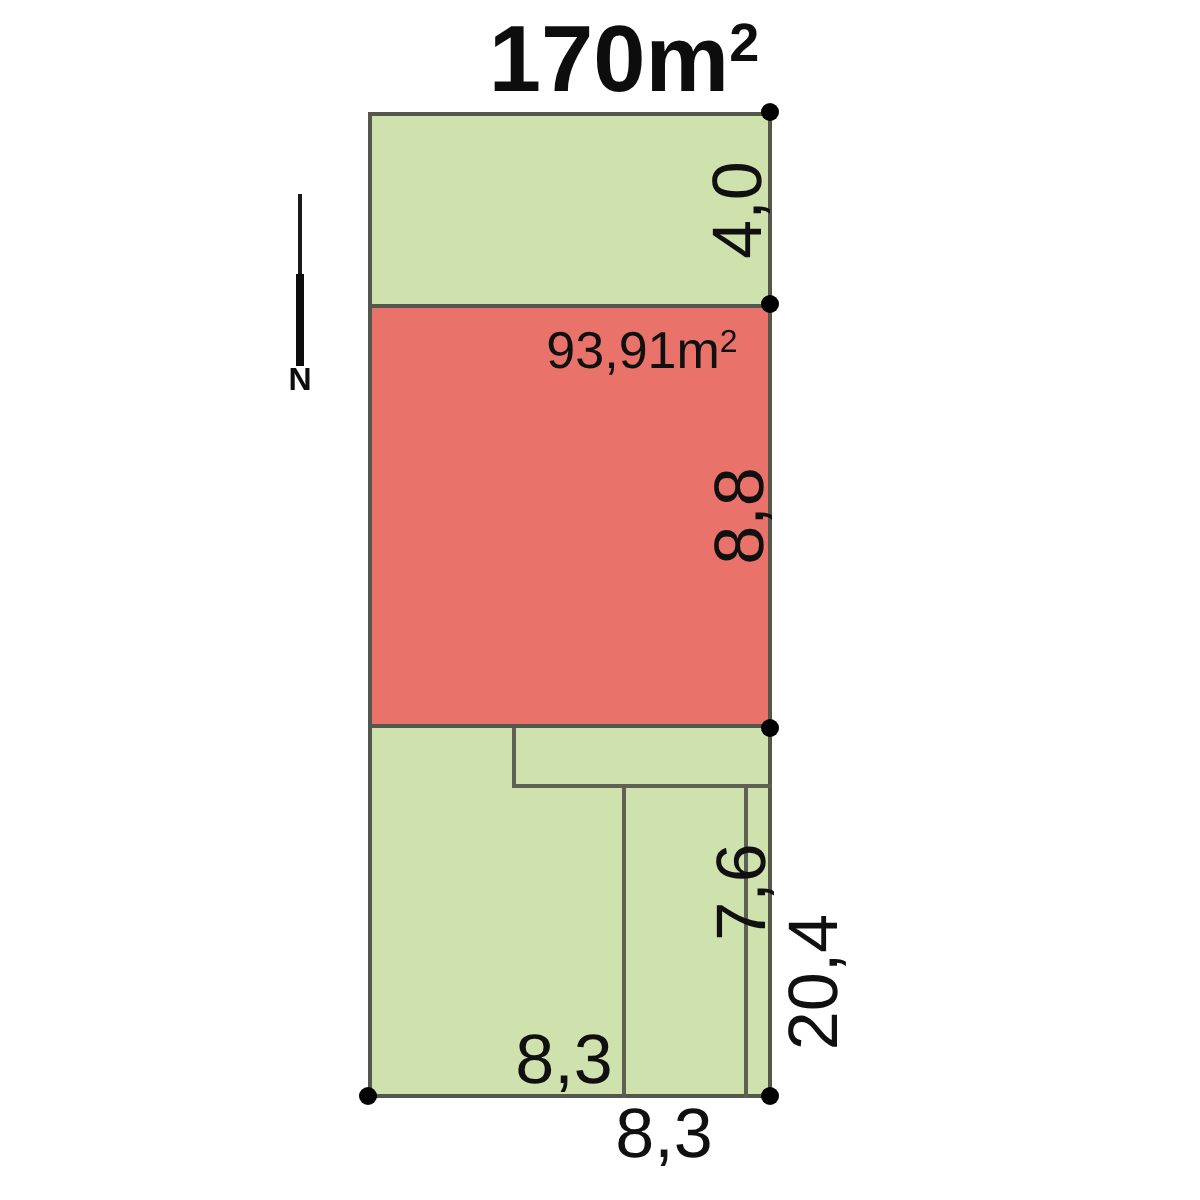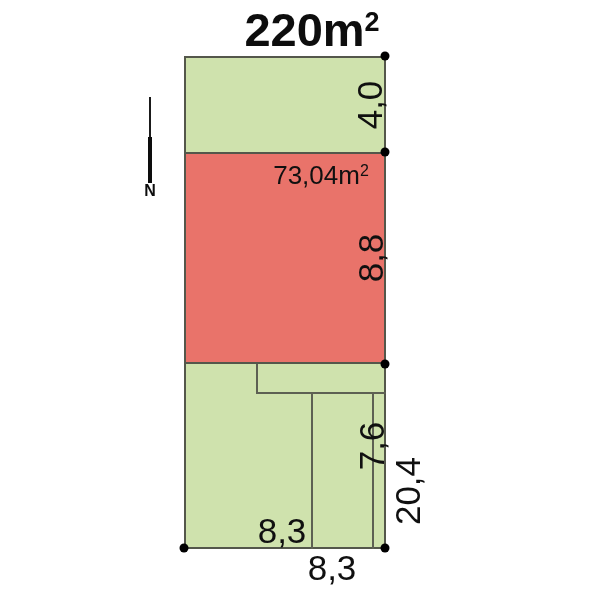--- a/index.html
+++ b/index.html
@@ -55,21 +55,21 @@
     position:absolute;left:321px;top:175px;transform:translate(-50%,-50%);
     font-size:26px;color:#101010;white-space:nowrap;line-height:1;
   }
   .area-label .asup{font-size:16px;position:relative;top:-8px;}
 </style>
 </head>
 <body>
 
 <div class="canvas">
 
-  <div class="title"><span>220m</span><span class="tsup">2</span></div>
+  <div class="title"><span>170m</span><span class="tsup">2</span></div>
 
   <div>
     <div class="n-thin"></div>
     <div class="n-thick"></div>
     <div class="n-label">N</div>
   </div>
 
   <div class="sect front" style="background: rgb(207, 226, 173);"></div>
   <div class="sect building" style="background: rgb(233, 115, 106);"></div>
   <div class="sect back" style="background: rgb(207, 226, 173);"></div>
@@ -78,21 +78,21 @@
   <div class="iline h1"></div>
   <div class="iline v2"></div>
   <div class="iline v3"></div>
 
   <div class="dot d1"></div>
   <div class="dot d2"></div>
   <div class="dot d3"></div>
   <div class="dot d4"></div>
   <div class="dot d5"></div>
 
-  <div class="area-label"><span>73,04m</span><span class="asup">2</span></div>
+  <div class="area-label"><span>93,91m</span><span class="asup">2</span></div>
 
   <div class="dim rot front-depth">4,0</div>
   <div class="dim rot building-depth">8,8</div>
   <div class="dim rot back-depth">7,6</div>
   <div class="dim rot total-depth">20,4</div>
   <div class="dim inner-width">8,3</div>
   <div class="dim total-width">8,3</div>
 
 </div>
 

